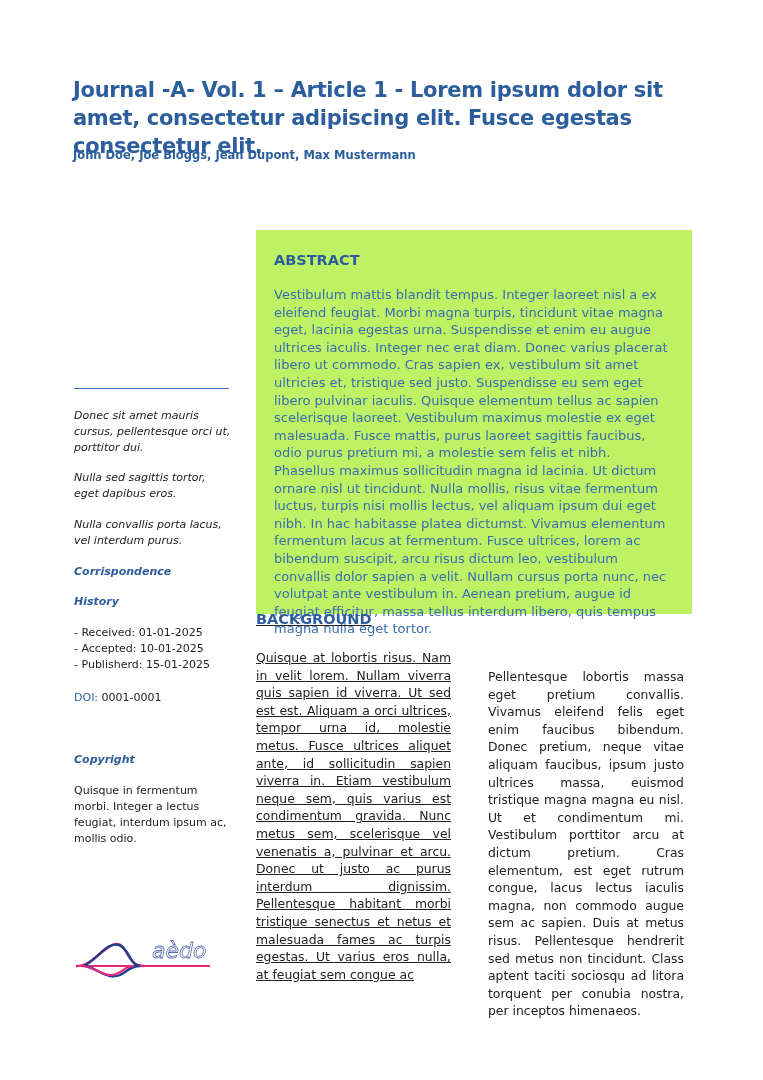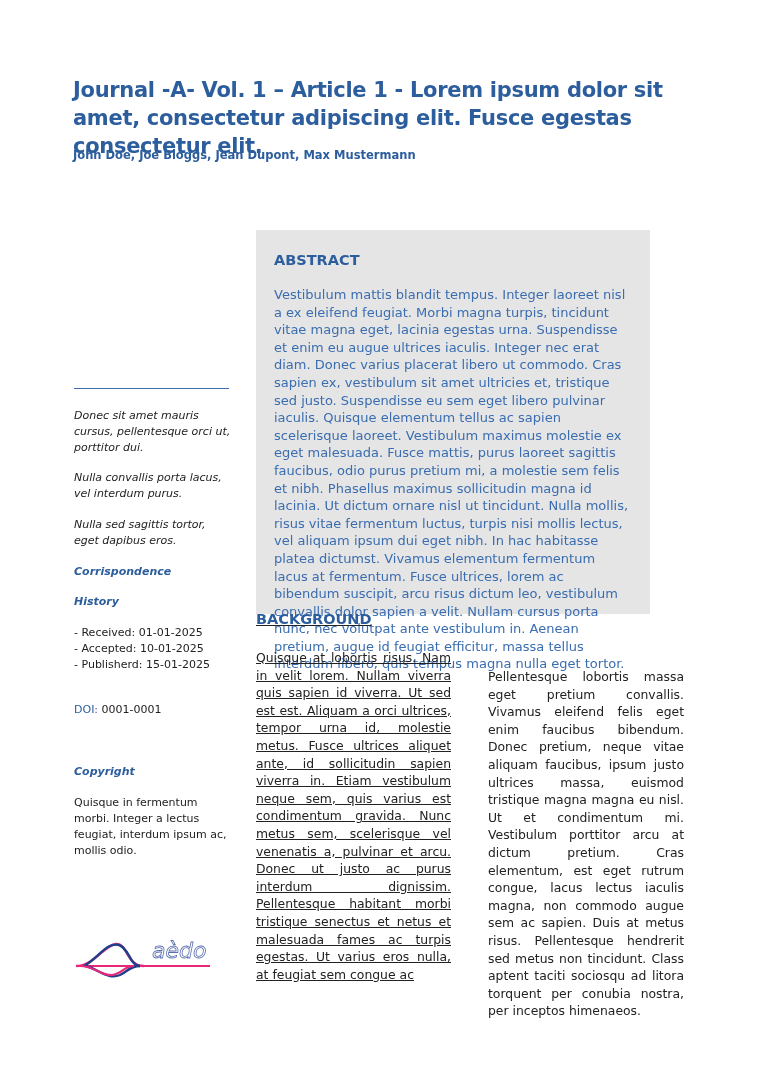--- a/index.html
+++ b/index.html
@@ -1,22 +1,22 @@
 <!DOCTYPE html>
 <html><head>
 <meta charset="utf-8">
 <style>
   html, body { margin: 0; padding: 0; background: #ffffff; }
   body { width: 763px; height: 1080px; position: relative; overflow: hidden;
          font-family: "DejaVu Sans", "Liberation Sans", sans-serif; color: #222222; }
   .title { position: absolute; left: 73px; top: 76px; width: 630px;
            font-size: 21px; font-weight: bold; color: #2c5d9c; line-height: 28px; letter-spacing: -0.3px; }
   .authors { position: absolute; left: 73px; top: 148px; font-size: 11.5px; font-weight: bold; color: #2c5d9c; }
-  .abstract { position: absolute; left: 256px; top: 230px; width: 394px; height: 384px;
-              background: #e5e5e5; box-sizing: border-box; padding: 22px 18px 0 18px; }
+  .abstract { position: absolute; left: 256px; top: 230px; width: 436px; height: 384px;
+              background: #bef264; box-sizing: border-box; padding: 22px 18px 0 18px; }
   .abstract h2 { margin: 0; font-size: 14.5px; font-weight: bold; color: #2c5d9c; }
   .abstract p { margin: 18px 0 0 0; font-size: 13px; line-height: 17.6px; color: #3a6db0; }
   .sidebar { position: absolute; left: 74px; top: 388px; width: 158px; font-size: 11px; line-height: 15.8px; color: #222; }
   .sidebar .rule { height: 1px; background: #3a6db0; width: 155px; margin-bottom: 19px; }
   .sidebar .it { font-style: italic; margin: 0 0 15px 0; }
   .sidebar .hdr { font-style: italic; font-weight: bold; color: #2c5d9c; margin: 0 0 15px 0; }
   .sidebar p { margin: 0 0 15px 0; }
   .sidebar .doi-lbl { font-weight: normal; color: #2c5d9c; }
   .logo { position: absolute; left: 74px; top: 930px; width: 140px; height: 50px; }
   .col { position: absolute; font-size: 12.4px; line-height: 17.6px; text-align: justify; color: #222; }
@@ -32,25 +32,25 @@
 <div class="authors">John Doe, Joe Bloggs, Jean Dupont, Max Mustermann</div>
 
 <div class="abstract">
   <h2>ABSTRACT</h2>
   <p>Vestibulum mattis blandit tempus. Integer laoreet nisl a ex eleifend feugiat. Morbi magna turpis, tincidunt vitae magna eget, lacinia egestas urna. Suspendisse et enim eu augue ultrices iaculis. Integer nec erat diam. Donec varius placerat libero ut commodo. Cras sapien ex, vestibulum sit amet ultricies et, tristique sed justo. Suspendisse eu sem eget libero pulvinar iaculis. Quisque elementum tellus ac sapien scelerisque laoreet. Vestibulum maximus molestie ex eget malesuada. Fusce mattis, purus laoreet sagittis faucibus, odio purus pretium mi, a molestie sem felis et nibh. Phasellus maximus sollicitudin magna id lacinia. Ut dictum ornare nisl ut tincidunt. Nulla mollis, risus vitae fermentum luctus, turpis nisi mollis lectus, vel aliquam ipsum dui eget nibh. In hac habitasse platea dictumst. Vivamus elementum fermentum lacus at fermentum. Fusce ultrices, lorem ac bibendum suscipit, arcu risus dictum leo, vestibulum convallis dolor sapien a velit. Nullam cursus porta nunc, nec volutpat ante vestibulum in. Aenean pretium, augue id feugiat efficitur, massa tellus interdum libero, quis tempus magna nulla eget tortor.</p>
 </div>
 
 <div class="sidebar">
   <div class="rule"></div>
   <p class="it">Donec sit amet mauris cursus, pellentesque orci ut, porttitor dui.</p>
+  <p class="it">Nulla sed sagittis tortor, eget dapibus eros.</p>
   <p class="it">Nulla convallis porta lacus, vel interdum purus.</p>
-  <p class="it">Nulla sed sagittis tortor, eget dapibus eros.</p>
   <p class="hdr">Corrispondence</p>
   <p class="hdr">History</p>
-  <p style="margin-bottom:29px">
+  <p style="margin-bottom:17px">
     <span style="display:block">- Received: 01-01-2025</span>
     <span style="display:block">- Accepted: 10-01-2025</span>
     <span style="display:block">- Publisherd: 15-01-2025</span>
   </p>
   <p style="margin-bottom:47px"><span class="doi-lbl">DOI:</span><span> 0001-0001</span></p>
   <p class="hdr">Copyright</p>
   <p>Quisque in fermentum morbi. Integer a lectus feugiat, interdum ipsum ac, mollis odio.</p>
 </div>
 
 <div class="logo">

